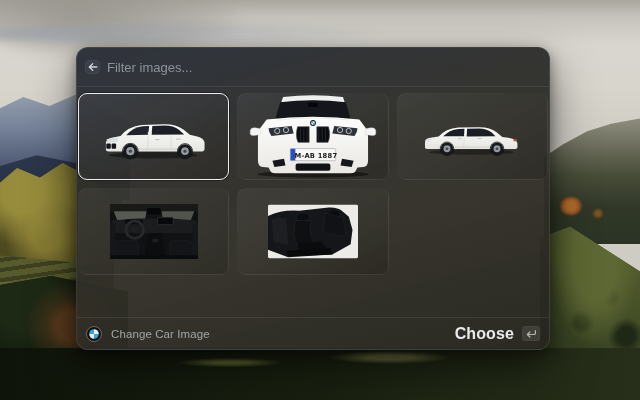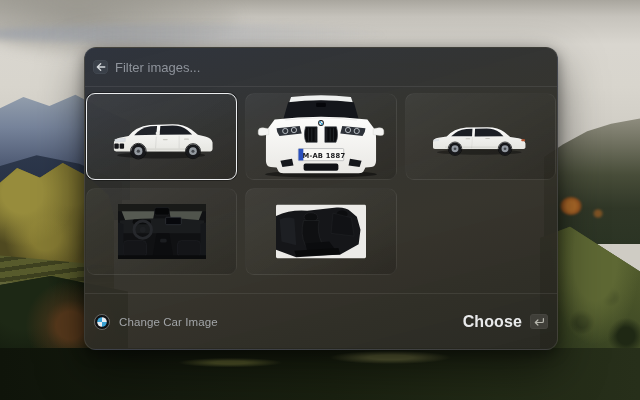--- a/index.html
+++ b/index.html
@@ -60,21 +60,21 @@
     background:radial-gradient(circle,#b06c2a 0 35%,#8f4f1e 65%,transparent 80%);filter:blur(1px);}
   .wp-autumn-tree2{right:36px;top:209px;width:12px;height:9px;border-radius:50%;opacity:.7;
     background:radial-gradient(circle,#a05f24 0 40%,transparent 75%);filter:blur(1px);}
   .wp-forest-bottom{left:0;right:0;bottom:0;height:52px;background-color:#161c0f;
     background-image:
       radial-gradient(ellipse at 36% 28%, #565a2c 0 3%, transparent 9%),
       radial-gradient(ellipse at 61% 18%, #62653a 0 4%, transparent 11%),
       linear-gradient(90deg,#0f140a,#151b0e 28%,#1a2110 52%,#222a16 78%,#272f1a 100%);}
 
   
-  .dialog{left:84px;top:47px;width:474px;height:303px;border-radius:12px;
+  .dialog{left:76px;top:47px;width:474px;height:303px;border-radius:12px;
     display:flex;flex-direction:column;box-sizing:border-box;
     border:1px solid rgba(255,255,255,.09);
     background:linear-gradient(165deg, rgba(43,48,58,.975) 0%, rgba(46,46,42,.965) 35%, rgba(49,47,39,.96) 60%, rgba(42,41,34,.97) 82%, rgba(38,38,31,.975) 100%);
     box-shadow:0 18px 45px rgba(0,0,0,.5), 0 4px 14px rgba(0,0,0,.4);}
   .dlg-header{height:38px;flex:0 0 38px;display:flex;align-items:center;
     padding:0 8px;border-bottom:1px solid rgba(255,255,255,.08);}
   .back-btn{width:15px;height:14px;border-radius:4.5px;background:#3a4049;
     display:flex;align-items:center;justify-content:center;flex:0 0 auto;
     box-shadow:inset 0 0 0 .5px rgba(255,255,255,.08);}
   .filter-input{flex:1;margin-left:7px;background:transparent;border:none;outline:none;
@@ -86,21 +86,21 @@
   .tile{border-radius:9px;border:1px solid rgba(255,255,255,.05);
     background:linear-gradient(150deg, rgba(255,255,255,.055), rgba(255,255,255,.02) 45%, rgba(0,0,0,.14));
     display:flex;align-items:center;justify-content:center;overflow:hidden;
     box-sizing:border-box;cursor:pointer;}
   .tile.selected{border:1.5px solid #eceef0;
     box-shadow:0 0 0 1px rgba(0,0,0,.35);}
   .tile svg{display:block;}
 
   .dlg-footer{margin-top:auto;height:29px;flex:0 0 29px;
     border-top:1px solid rgba(255,255,255,.08);
-    display:flex;align-items:center;padding:13px 9px;}
+    display:flex;align-items:center;padding:1px 9px;}
   .footer-label{margin-left:9px;font-size:11.5px;color:#a2a5a8;letter-spacing:.1px;}
   .choose{margin-left:auto;display:flex;align-items:center;cursor:pointer;}
   .choose-label{font-size:16px;font-weight:bold;color:#e9eaeb;letter-spacing:.1px;}
   .keycap{margin-left:8px;width:18px;height:15px;border-radius:3.5px;background:#403f39;
     display:flex;align-items:center;justify-content:center;
     box-shadow:inset 0 0 0 .5px rgba(255,255,255,.07);}
 </style>
 </head>
 <body>
 

